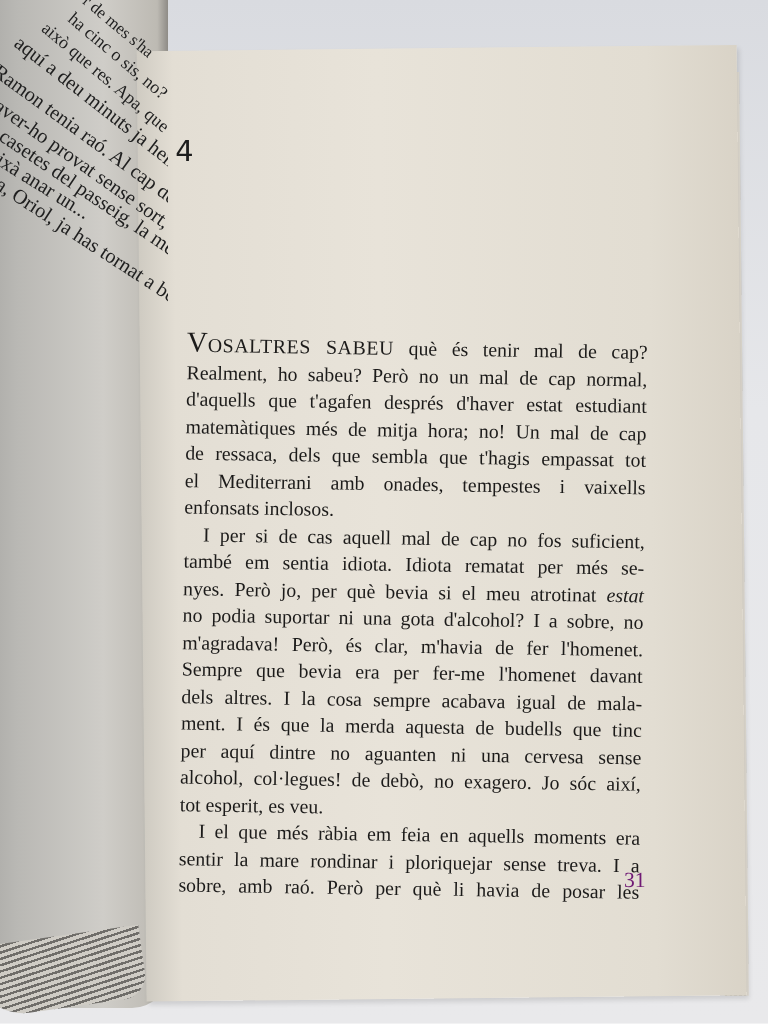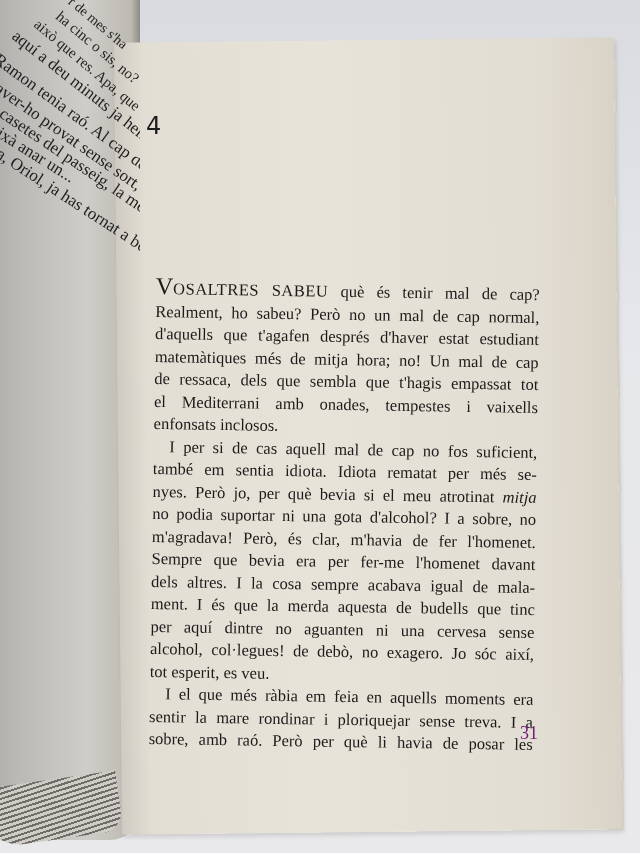--- a/index.html
+++ b/index.html
@@ -89,21 +89,21 @@
   <span class="line"><span class="dropcap">V</span><span class="sc">OSALTRES SABEU</span><span> què és tenir mal de cap?</span></span>
   <span class="line">Realment, ho sabeu? Però no un mal de cap normal,</span>
   <span class="line">d'aquells que t'agafen després d'haver estat estudiant</span>
   <span class="line">matemàtiques més de mitja hora; no! Un mal de cap</span>
   <span class="line">de ressaca, dels que sembla que t'hagis empassat tot</span>
   <span class="line">el Mediterrani amb onades, tempestes i vaixells</span>
   <span class="line last">enfonsats inclosos.</span>
 
   <span class="line indent">I per si de cas aquell mal de cap no fos suficient,</span>
   <span class="line">també em sentia idiota. Idiota rematat per més se-</span>
-  <span class="line"><span>nyes. Però jo, per què bevia si el meu atrotinat</span> <em>mitja</em></span>
+  <span class="line"><span>nyes. Però jo, per què bevia si el meu atrotinat</span> <em>estat</em></span>
   <span class="line">no podia suportar ni una gota d'alcohol? I a sobre, no</span>
   <span class="line">m'agradava! Però, és clar, m'havia de fer l'homenet.</span>
   <span class="line">Sempre que bevia era per fer-me l'homenet davant</span>
   <span class="line">dels altres. I la cosa sempre acabava igual de mala-</span>
   <span class="line">ment. I és que la merda aquesta de budells que tinc</span>
   <span class="line">per aquí dintre no aguanten ni una cervesa sense</span>
   <span class="line">alcohol, col·legues! de debò, no exagero. Jo sóc així,</span>
   <span class="line last">tot esperit, es veu.</span>
 
   <span class="line indent">I el que més ràbia em feia en aquells moments era</span>

